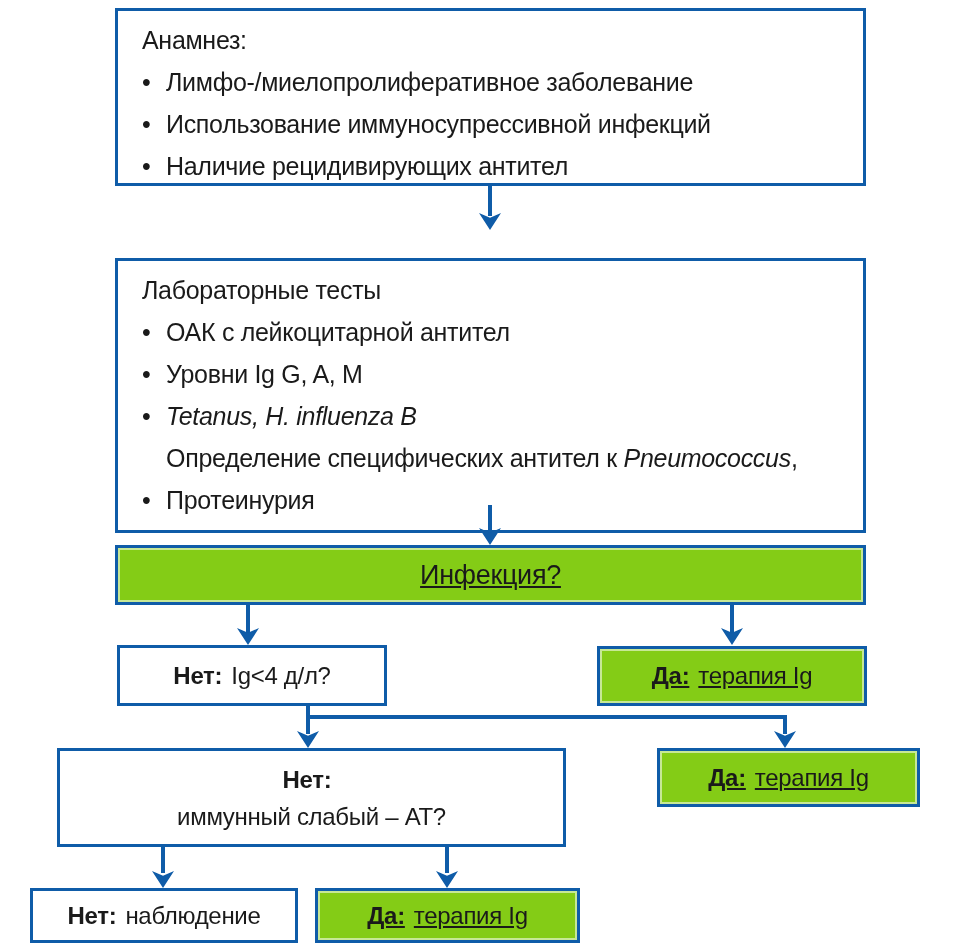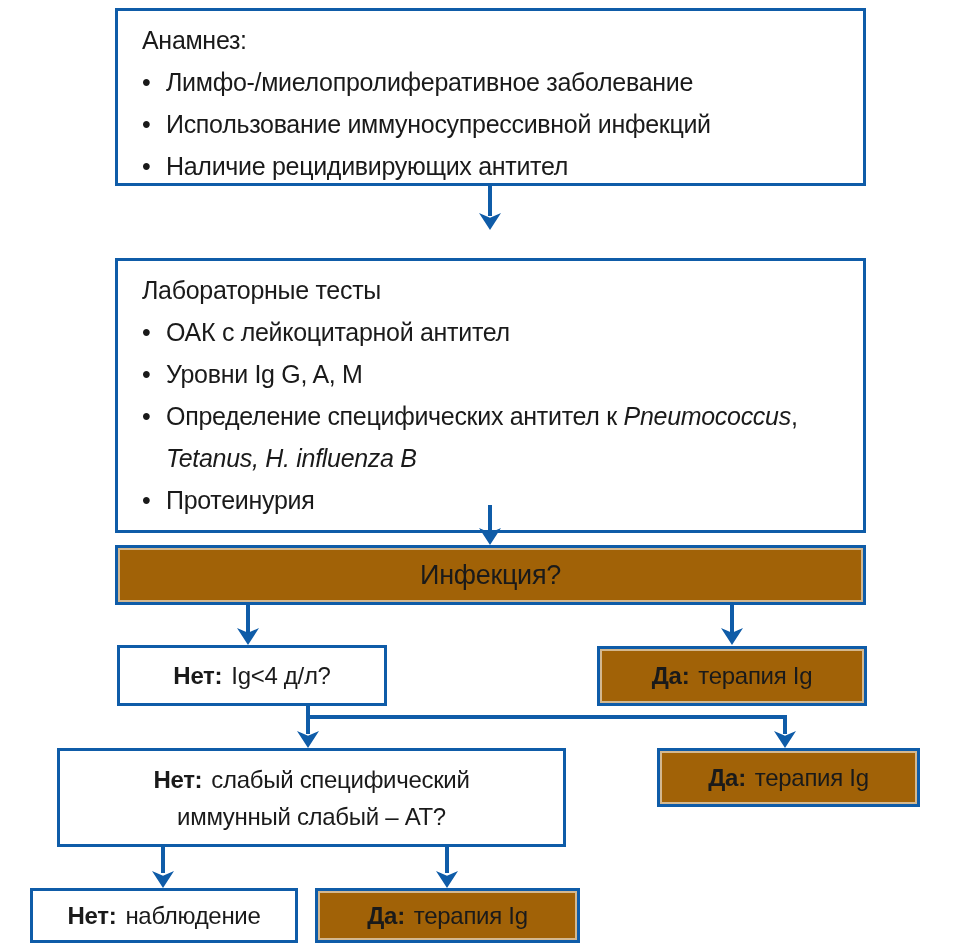--- a/index.html
+++ b/index.html
@@ -16,22 +16,23 @@
     color: #1a1a1a;
     overflow: hidden;
   }
   .box {
     position: absolute;
     box-sizing: border-box;
     border: 3px solid #0f5ca8;
     background: #ffffff;
   }
   .box.filled {
-    background: #a16207;
+    background: #84cc16;
     box-shadow: inset 0 0 0 2px rgba(255,255,255,0.55);
+    text-decoration: underline;
   }
   .list-box {
     padding: 8px 16px 0 24px;
     font-size: 25px;
     letter-spacing: -0.3px;
   }
   .list-box .line {
     line-height: 42px;
     white-space: nowrap;
   }
@@ -117,22 +118,22 @@
       <span class="bullet-glyph">•</span>
       <span class="bullet-text">ОАК с лейкоцитарной антител</span>
     </div>
     <div class="bullet-row">
       <span class="bullet-glyph">•</span>
       <span class="bullet-text">Уровни Ig G, A, M</span>
     </div>
     <div class="bullet-row">
       <span class="bullet-glyph">•</span>
       <span class="bullet-text">
+        <span class="line" style="display:block;"><span class="ital">Tetanus, H. influenza B</span></span>
         <span class="line"><span>Определение специфических антител к </span><span class="ital">Pneumococcus</span><span>,</span></span>
-        <span class="line" style="display:block;"><span class="ital">Tetanus, H. influenza B</span></span>
       </span>
     </div>
     <div class="bullet-row">
       <span class="bullet-glyph">•</span>
       <span class="bullet-text">Протеинурия</span>
     </div>
   </div>
 
   <div class="vline" style="left:488px; top:505px; height:28px;"></div>
   <div class="arrowhead" style="left:479px; top:528px;"></div>
@@ -159,21 +160,20 @@
   <div class="vline" style="left:306px; top:706px; height:13px;"></div>
   <div class="hline" style="left:306px; top:715px; width:481px;"></div>
   <div class="vline" style="left:306px; top:715px; height:19px;"></div>
   <div class="arrowhead" style="left:297px; top:731px;"></div>
   <div class="vline" style="left:783px; top:715px; height:19px;"></div>
   <div class="arrowhead" style="left:774px; top:731px;"></div>
 
   <div class="box center-box two-line" style="left:57px; top:748px; width:509px; height:99px;">
     <span class="row">
       <span class="prefix">Нет:</span>
-      <span>слабый специфический</span>
     </span>
     <span class="row">
       <span>иммунный слабый – АТ?</span>
     </span>
   </div>
 
   <div class="box filled center-box" style="left:657px; top:748px; width:263px; height:59px;">
     <span class="prefix">Да:</span>
     <span>терапия Ig</span>
   </div>

